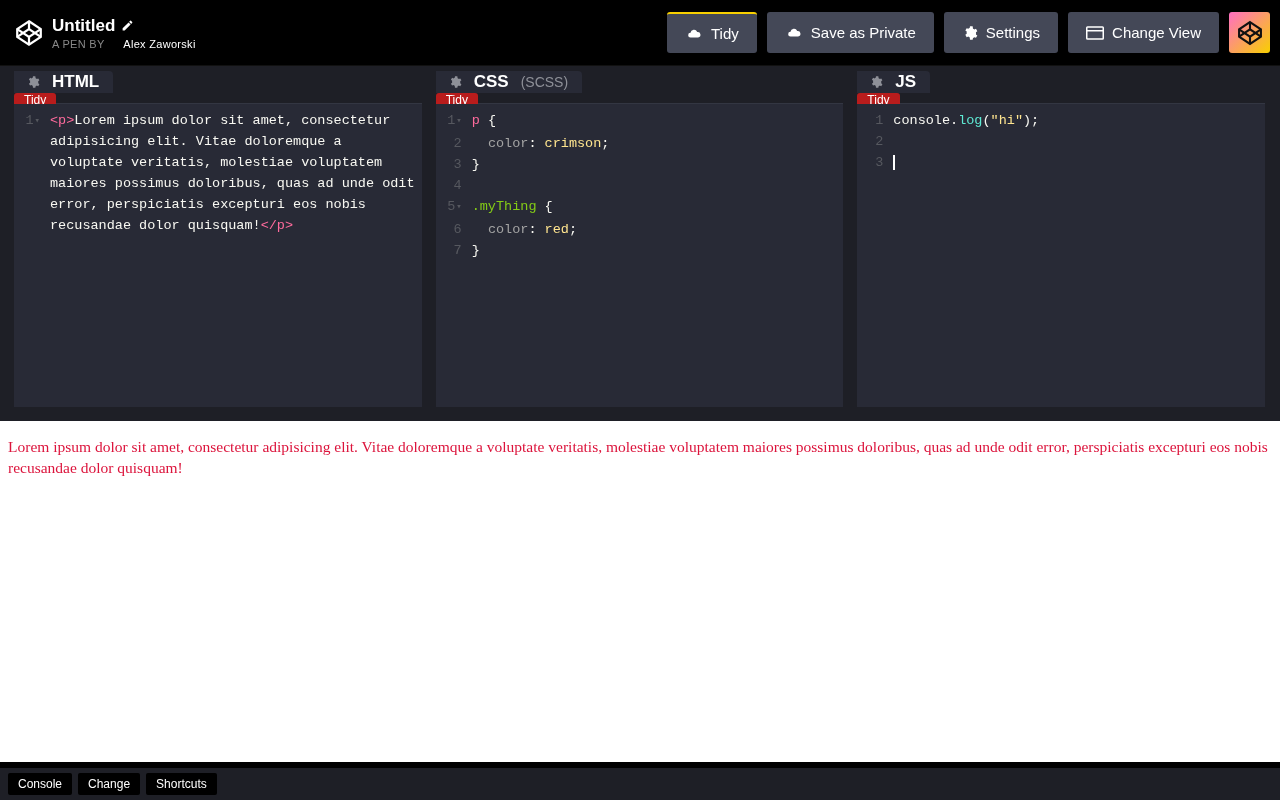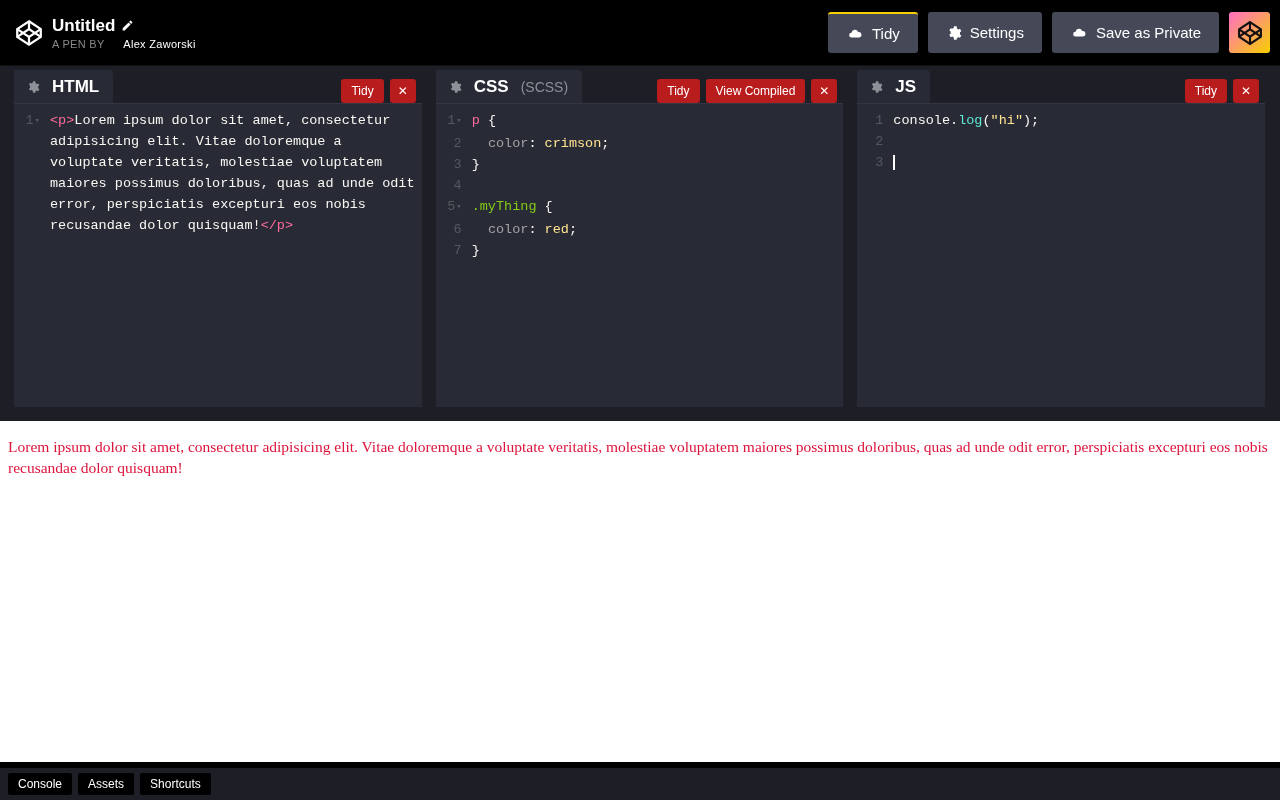--- a/index.html
+++ b/index.html
@@ -11,21 +11,21 @@
 .title-row .title { color: #fff; font-size: 17px; font-weight: 700; }
 .byline { font-size: 11px; color: #ccc; letter-spacing: .3px; margin-top: 2px; }
 .byline .by { color: #888; margin-right: 16px; }
 .actions { display: flex; gap: 10px; align-items: center; }
 .btn { background: #444857; color: #fff; border: none; height: 41px; padding: 0 18px; border-radius: 3px; font-size: 15px; display: inline-flex; align-items: center; gap: 8px; cursor: pointer; }
 .btn.save { border-top: 2px solid #f8d000; }
 .avatar { width: 41px; height: 41px; border-radius: 3px; background: linear-gradient(135deg,#ff6ec4,#f8d000); display:flex; align-items:center; justify-content:center; }
 .bar { height: 6px; background: #1e1f26; border-top:1px solid #111; }
 .panels { height: 336px; background: #1e1f26; display: flex; gap: 14px; padding: 0 0 0 0; }
 .panel { flex: 1; display: flex; flex-direction: column; background: #1e1f26; min-width:0; }
-.panel-head { height: 33px; background: #1e1f26; display: flex; align-items: flex-end; padding: 0 0 0 0; border-bottom: 1px solid #333642; }
+.panel-head { height: 33px; background: #1e1f26; display: flex; align-items: flex-start; padding: 0 0 0 0; border-bottom: 1px solid #333642; flex-direction: column; }
 .panel-title-wrap { display:flex; align-items:center; background:#282a36; height:33px; padding: 0 14px 0 8px; border-top-right-radius:4px; gap:8px; }
 .panel-gear { width:22px; height:22px; display:flex; align-items:center; justify-content:center; color:#8e9098; }
 .panel-title { color:#fff; font-weight:700; font-size:17px; }
 .panel-sub { color:#8e9098; font-size:14px; margin-left:4px; }
 .panel-head-spacer { flex:1; }
 .panel-btn { background:#b91c1c; color:#fff; border:none; height:24px; padding:0 10px; font-size:12px; border-radius:3px; cursor:pointer; margin-right:6px; display:inline-flex; align-items:center; }
 .panel-btn.icon-only { width:26px; padding:0; justify-content:center; }
 .code-area { flex:1; background:#282a36; padding:6px 0 0 0; overflow:hidden; font-family: "SFMono-Regular", Consolas, "Liberation Mono", Menlo, monospace; font-size:13.5px; line-height:21px; }
 .code-line { display:flex; white-space: pre-wrap; }
 .gutter { width:36px; text-align:right; color:#56585f; padding-right:10px; user-select:none; flex-shrink:0; }
@@ -79,33 +79,42 @@
     <button class="btn save">
       <span>
           <svg width="18" height="14" viewBox="0 0 24 24" fill="#fff">
             <path d="M19 18H6a4 4 0 010-8 6 6 0 0111.5-1.5A4.5 4.5 0 0119 18z"></path>
           </svg>
         </span>
       <span>Tidy</span>
     </button>
     <button class="btn">
       <span>
+          <svg width="18" height="14" viewBox="0 0 24 24" fill="#fff">
+            <path d="M19 18H6a4 4 0 010-8 6 6 0 0111.5-1.5A4.5 4.5 0 0119 18z"></path>
+          </svg>
+        </span>
+      <span>Save as Private</span>
+    </button>
+    <button class="btn">
+      <span>
           <svg width="16" height="16" viewBox="0 0 24 24" fill="#fff">
             <path d="M12 8a4 4 0 100 8 4 4 0 000-8zm9 4a7.9 7.9 0 00-.1-1.2l2.1-1.6-2-3.4-2.5 1a8 8 0 00-2-1.2L16 2h-4l-.5 2.6a8 8 0 00-2 1.2l-2.5-1-2 3.4 2.1 1.6A8 8 0 007 12c0 .4 0 .8.1 1.2L5 14.8l2 3.4 2.5-1c.6.5 1.3.9 2 1.2L12 22h4l.5-2.6c.7-.3 1.4-.7 2-1.2l2.5 1 2-3.4-2.1-1.6c.1-.4.1-.8.1-1.2z"></path>
           </svg>
         </span>
       <span>Settings</span>
     </button>
     <button class="btn">
       <span>
-          <svg width="18" height="14" viewBox="0 0 24 24" fill="#fff">
-            <path d="M19 18H6a4 4 0 010-8 6 6 0 0111.5-1.5A4.5 4.5 0 0119 18z"></path>
-          </svg>
-        </span>
-      <span>Save as Private</span>
+          <svg width="18" height="14" viewBox="0 0 24 18" fill="none" stroke="#fff" stroke-width="2">
+            <rect x="1" y="1" width="22" height="16" rx="1"></rect>
+            <line x1="1" y1="6" x2="23" y2="6"></line>
+          </svg>
+        </span>
+      <span>Change View</span>
     </button>
     <div class="avatar">
       <svg viewBox="0 0 100 100" width="26" height="26" stroke="#111" stroke-width="8" fill="none">
           <polygon points="50,8 92,36 92,64 50,92 8,64 8,36"></polygon>
           <polyline points="8,36 50,64 92,36"></polyline>
           <polyline points="8,64 50,36 92,64"></polyline>
           <line x1="50" y1="8" x2="50" y2="36"></line>
           <line x1="50" y1="64" x2="50" y2="92"></line>
         </svg>
     </div>
@@ -194,15 +203,15 @@
 </div>
 
 <div class="divider"></div>
 
 <div class="preview">
   <p>Lorem ipsum dolor sit amet, consectetur adipisicing elit. Vitae doloremque a voluptate veritatis, molestiae voluptatem maiores possimus doloribus, quas ad unde odit error, perspiciatis excepturi eos nobis recusandae dolor quisquam!</p>
 </div>
 
 <div class="footer">
   <button class="fbtn">Console</button>
-  <button class="fbtn">Assets</button>
+  <button class="fbtn">Change</button>
   <button class="fbtn">Shortcuts</button>
 </div>
 
 </body></html>

